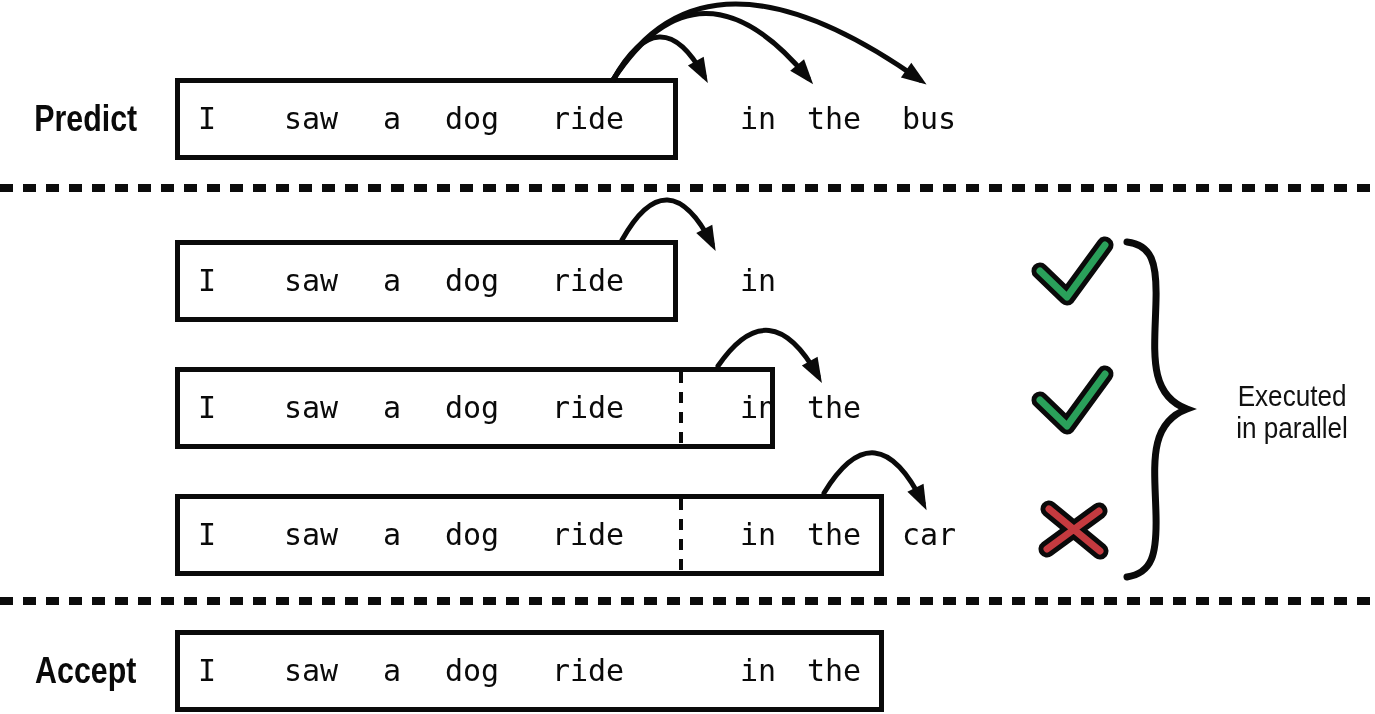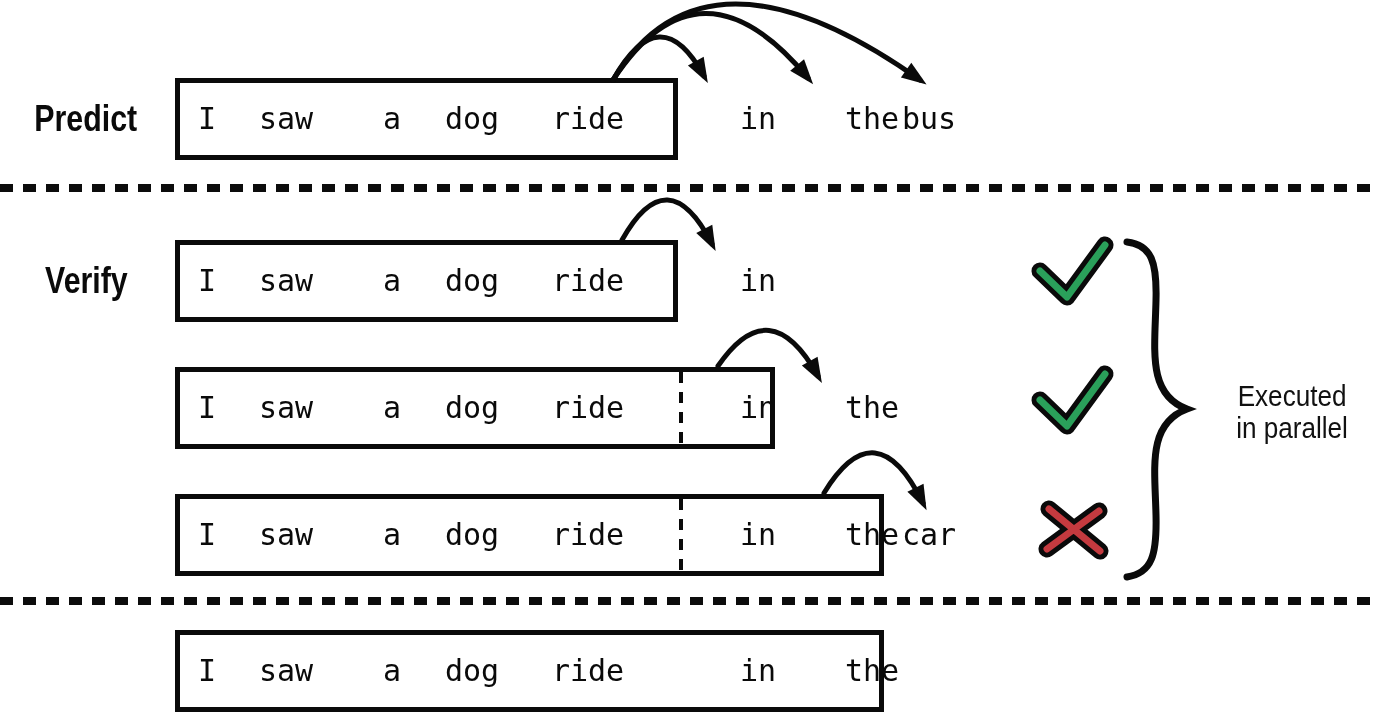--- a/index.html
+++ b/index.html
@@ -14,22 +14,22 @@
   .tokenbox{
     position:absolute;top:0;height:82px;
     border:5px solid #0a0a0a;background:#ffffff;
     box-sizing:border-box;
   }
   .tok{
     position:absolute;top:50%;
     transform:translate(-50%,-52%);
     font-size:30px;color:#0a0a0a;white-space:pre;
   }
-  .s0{left:207px}.s1{left:286px}.s2{left:392px}.s3{left:472px}
-  .s4{left:588px}.s5{left:758px}.s6{left:872px}.s7{left:929px}
+  .s0{left:207px}.s1{left:311px}.s2{left:392px}.s3{left:472px}
+  .s4{left:588px}.s5{left:758px}.s6{left:834px}.s7{left:929px}
   .stage-label{
     position:absolute;left:0;width:172px;top:50%;
     transform:translateY(-50%);
     text-align:center;
     font-family:"Liberation Sans",sans-serif;
     font-weight:bold;font-size:37px;color:#0a0a0a;
   }
   .cond{display:inline-block;transform:scaleX(0.82);}
   .cond2{display:inline-block;transform:scaleX(0.9);transform-origin:center;}
   .sep{
@@ -64,23 +64,20 @@
     <span class="tok s3">dog</span>
     <span class="tok s4">ride</span>
     <span class="tok s5">in</span>
     <span class="tok s6">the</span>
     <span class="tok s7">bus</span>
   </div>
 
   <div class="sep" style="top:184px"></div>
 
   <div class="row" style="top:240px">
-    <div class="stage-label">
-      <span class="cond">Verify</span>
-    </div>
     <div class="tokenbox" style="left:175px;width:503px"></div>
     <span class="tok s0">I</span>
     <span class="tok s1">saw</span>
     <span class="tok s2">a</span>
     <span class="tok s3">dog</span>
     <span class="tok s4">ride</span>
     <span class="tok s5">in</span>
   </div>
 
   <div class="row" style="top:367px">
@@ -106,20 +103,23 @@
     <span class="tok s3">dog</span>
     <span class="tok s4">ride</span>
     <span class="tok s5">in</span>
     <span class="tok s6">the</span>
     <span class="tok s7">car</span>
   </div>
 
   <div class="sep" style="top:597px"></div>
 
   <div class="row" style="top:630px">
+    <div class="stage-label">
+      <span class="cond">Accept</span>
+    </div>
     <div class="tokenbox" style="left:175px;width:709px"></div>
     <span class="tok s0">I</span>
     <span class="tok s1">saw</span>
     <span class="tok s2">a</span>
     <span class="tok s3">dog</span>
     <span class="tok s4">ride</span>
     <span class="tok s5">in</span>
     <span class="tok s6">the</span>
   </div>
 

